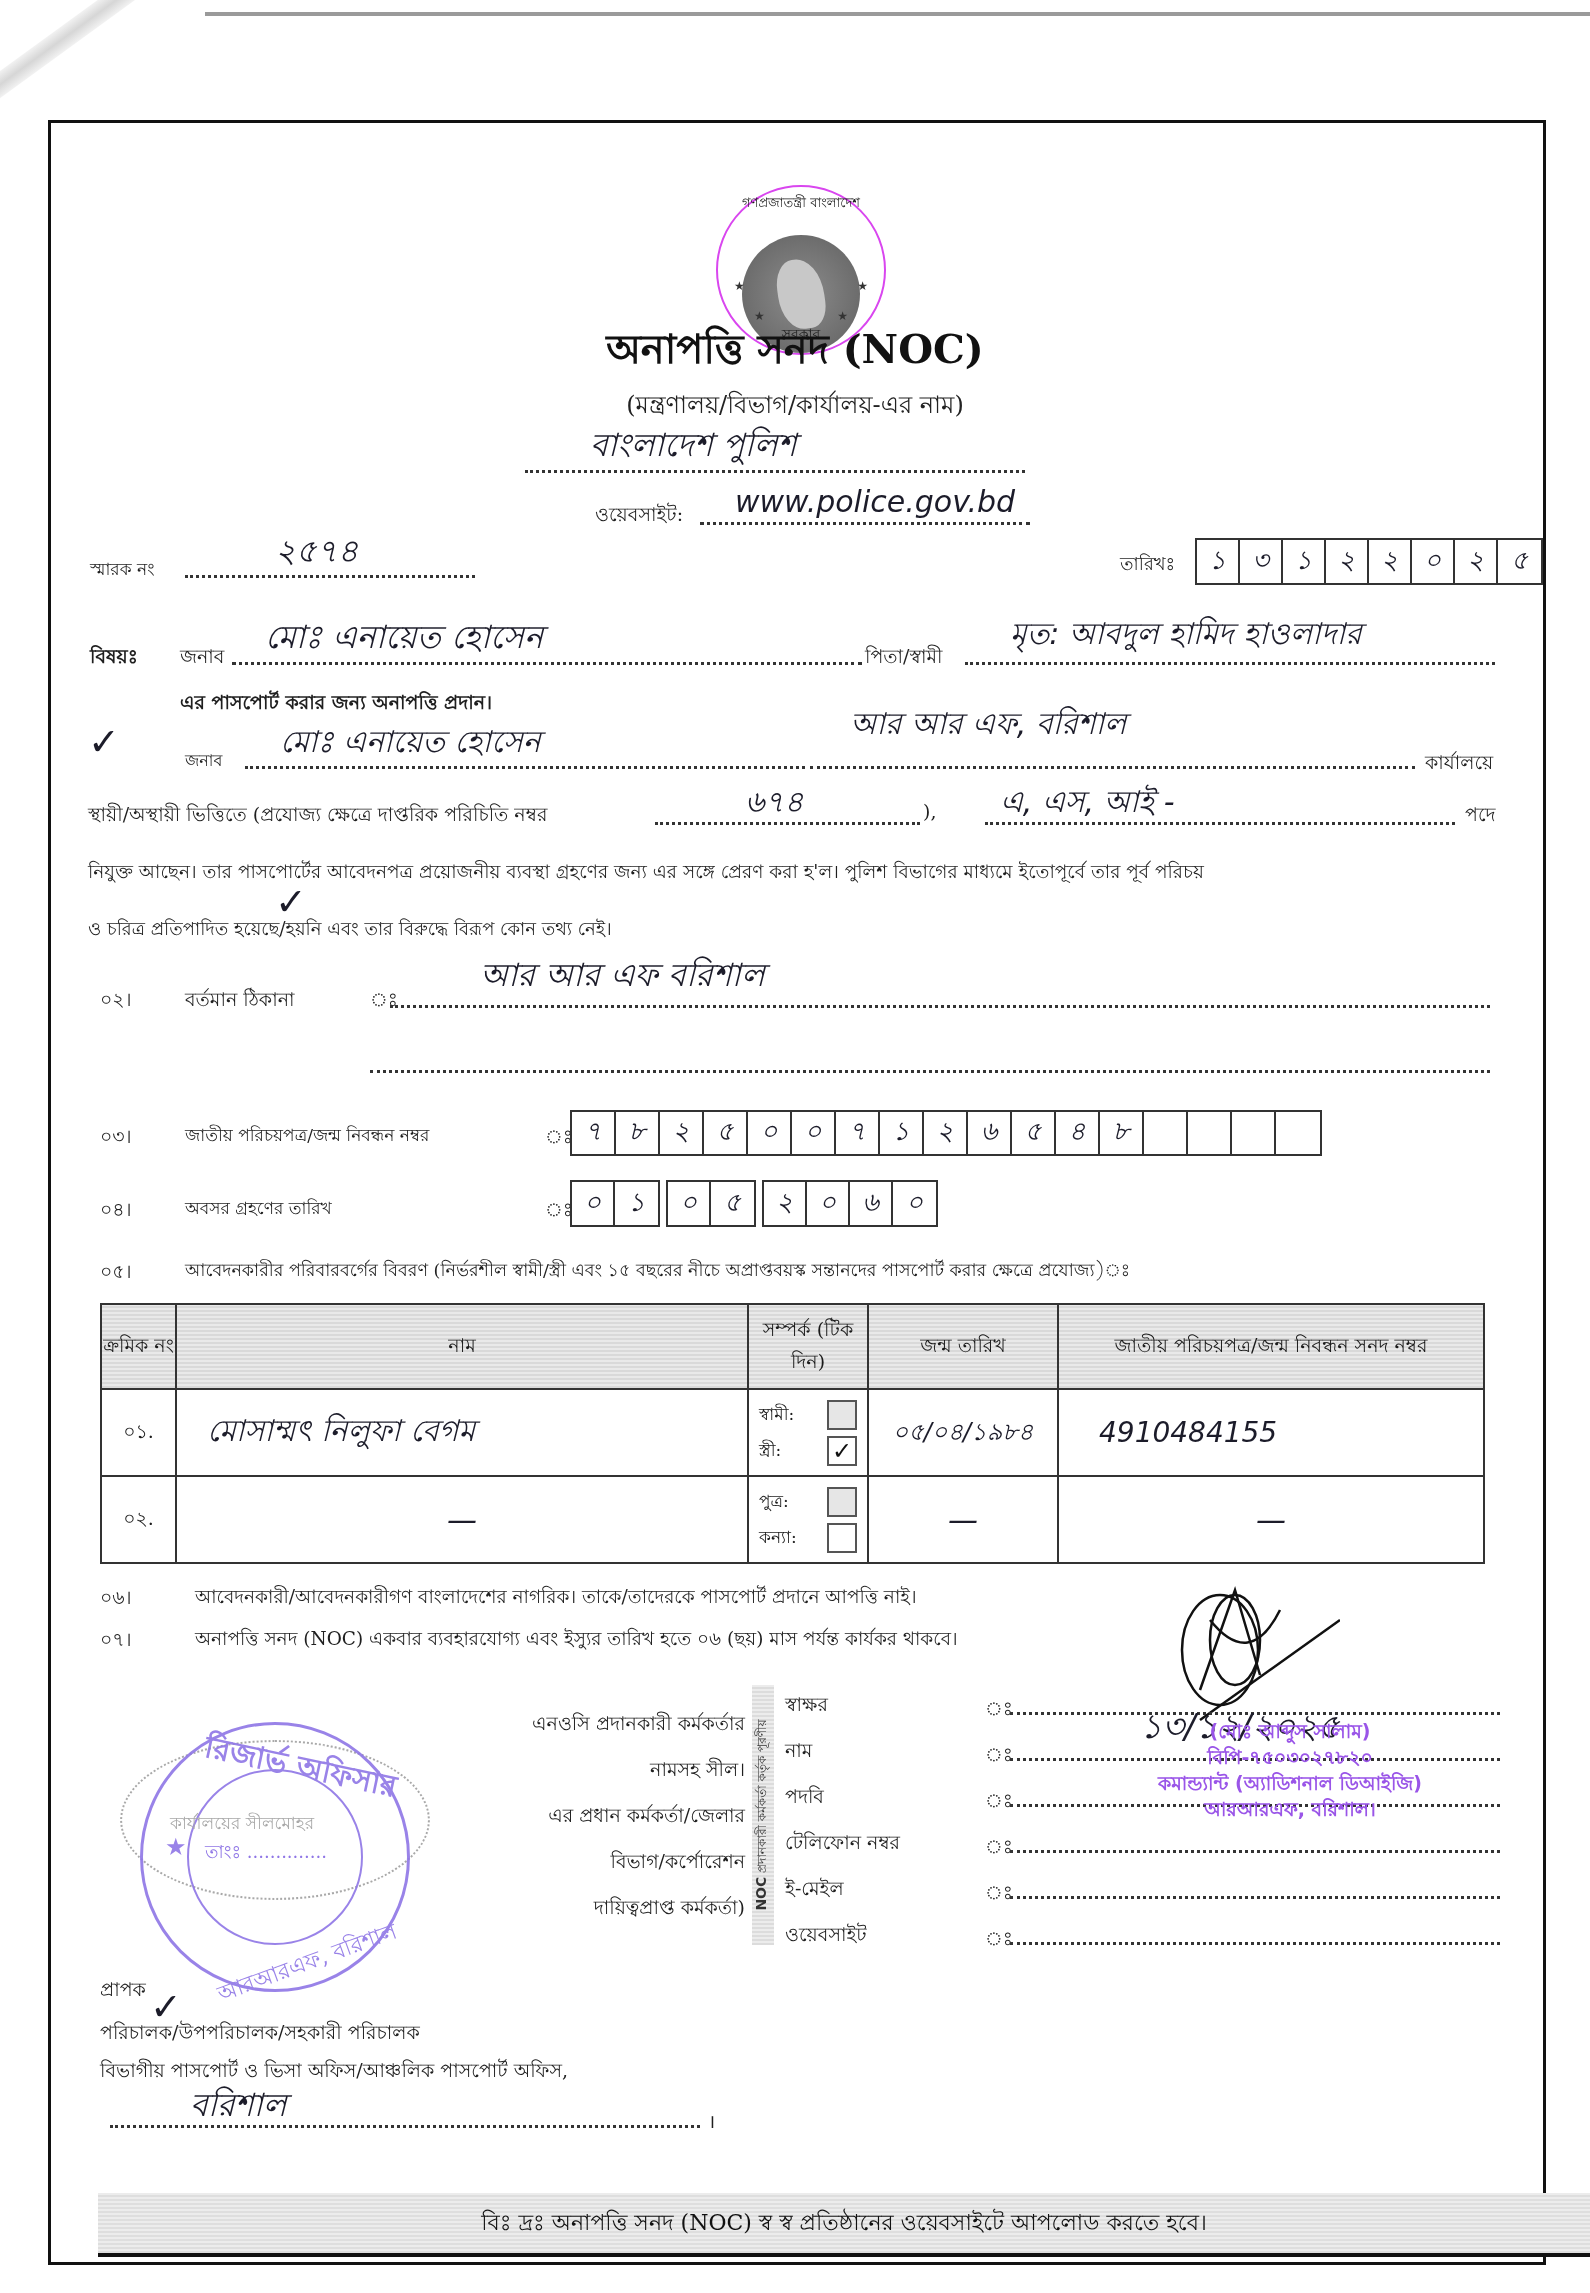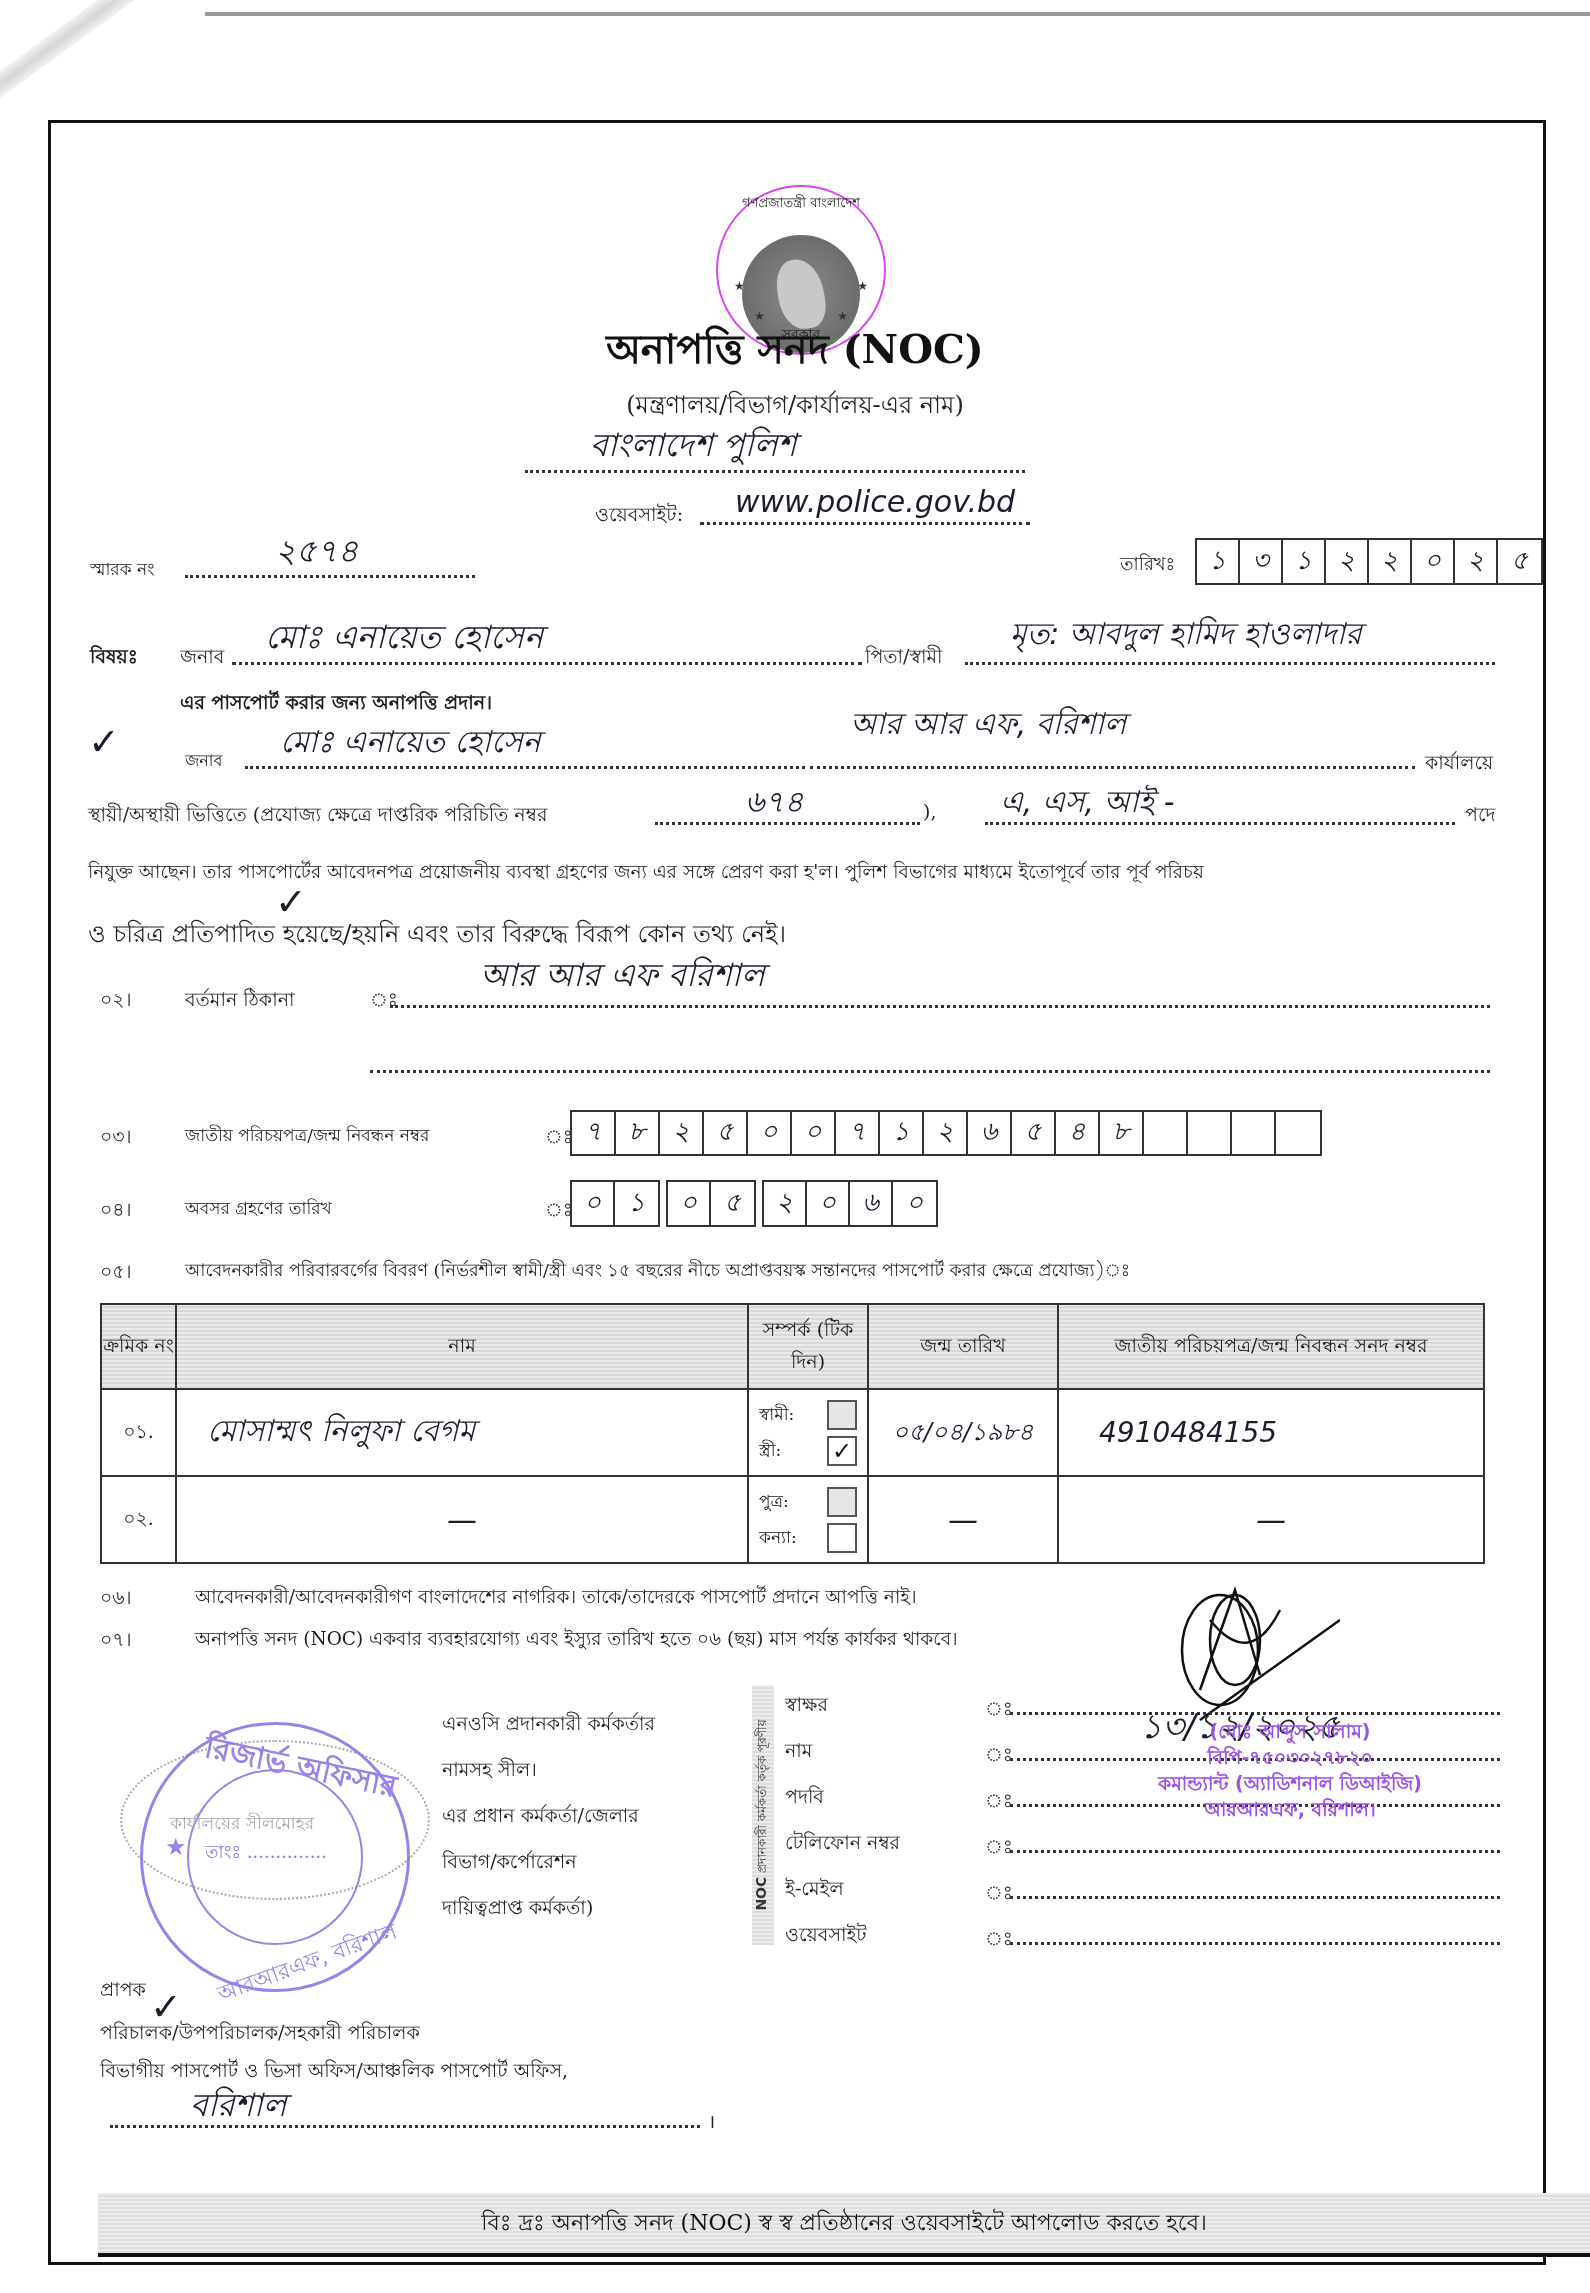--- a/index.html
+++ b/index.html
@@ -147,21 +147,21 @@
 
 <div class="abs label" style="left:88px;top:800px">স্থায়ী/অস্থায়ী ভিত্তিতে (প্রযোজ্য ক্ষেত্রে দাপ্তরিক পরিচিতি নম্বর</div>
 <div class="dots" style="left:655px;top:822px;width:265px"></div>
 <div class="abs hand" style="left:745px;top:778px;font-size:30px">৬৭৪</div>
 <div class="abs label" style="left:923px;top:800px">),</div>
 <div class="dots" style="left:985px;top:822px;width:470px"></div>
 <div class="abs hand" style="left:1000px;top:778px;font-size:30px">এ, এস, আই -</div>
 <div class="abs label" style="left:1465px;top:800px">পদে</div>
 
 <div class="abs label" style="left:88px;top:858px;font-size:18.5px">নিযুক্ত আছেন। তার পাসপোর্টের আবেদনপত্র প্রয়োজনীয় ব্যবস্থা গ্রহণের জন্য এর সঙ্গে প্রেরণ করা হ'ল। পুলিশ বিভাগের মাধ্যমে  ইতোপূর্বে তার পূর্ব পরিচয়</div>
-<div class="abs label" style="left:88px;top:915px;font-size:24px">ও চরিত্র প্রতিপাদিত হয়েছে/হয়নি এবং তার বিরুদ্ধে বিরূপ কোন তথ্য নেই।</div>
+<div class="abs label" style="left:88px;top:915px;font-size:18px">ও চরিত্র প্রতিপাদিত হয়েছে/হয়নি এবং তার বিরুদ্ধে বিরূপ কোন তথ্য নেই।</div>
 <div class="checkmark" style="left:275px;top:880px">✓</div>
 
 <div class="abs label" style="left:100px;top:985px">০২।</div>
 <div class="abs label" style="left:185px;top:985px">বর্তমান ঠিকানা</div>
 <div class="abs label" style="left:370px;top:985px">ঃ</div>
 <div class="dots" style="left:390px;top:1005px;width:1100px"></div>
 <div class="abs hand" style="left:480px;top:950px;font-size:32px">আর আর এফ বরিশাল</div>
 <div class="dots" style="left:370px;top:1070px;width:1120px"></div>
 
 <div class="abs label" style="left:100px;top:1122px">০৩।</div>
@@ -264,21 +264,21 @@
 <svg class="signature" viewBox="0 0 200 150">
   <g fill="none" stroke="#111" stroke-width="2.5">
     <ellipse cx="80" cy="70" rx="38" ry="55"></ellipse>
     <ellipse cx="95" cy="60" rx="25" ry="45"></ellipse>
     <path d="M60 110 L95 10 L120 95"></path>
     <path d="M70 40 Q110 90 140 30"></path>
     <path d="M60 140 L200 40"></path>
   </g>
 </svg>
 
-<div class="abs" style="left:442px;top:1700px;width:325px;text-align:left;line-height:46px">
+<div class="abs" style="left:420px;top:1700px;width:325px;text-align:right;line-height:46px">
   <div class="label">এনওসি প্রদানকারী কর্মকর্তার</div>
   <div class="label">নামসহ সীল।</div>
   <div class="label">এর প্রধান কর্মকর্তা/জেলার</div>
   <div class="label">বিভাগ/কর্পোরেশন</div>
   <div class="label">দায়িত্বপ্রাপ্ত কর্মকর্তা)</div>
 </div>
 <div class="side-vert">
   <span><b>NOC</b> <i style="font-style:normal">প্রদানকারী কর্মকর্তা কর্তৃক পূরণীয়</i></span>
 </div>
 

